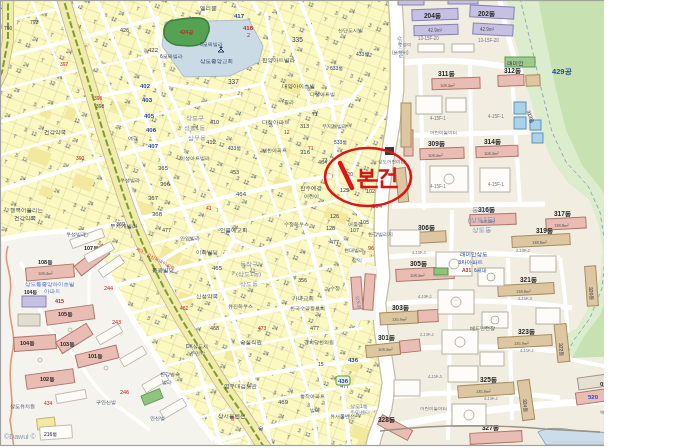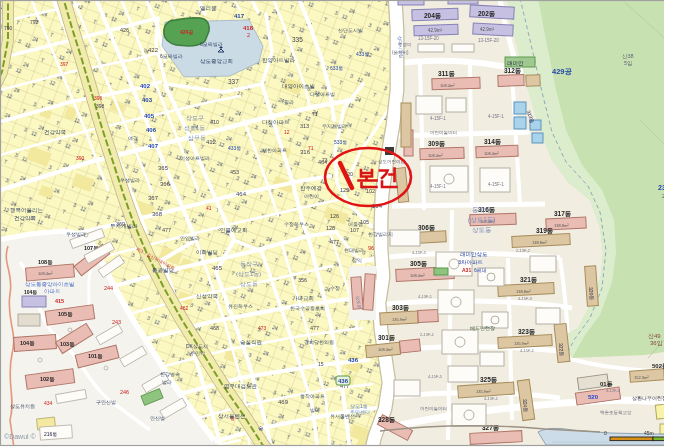--- a/index.html
+++ b/index.html
@@ -1,14 +1,14 @@
 <!DOCTYPE html>
 <html><head><meta charset="utf-8"><style>
 html,body{margin:0;padding:0;background:#fff;}
-#map{width:664px;height:448px;position:relative;overflow:hidden;}
+#map{width:604px;height:448px;position:relative;overflow:hidden;}
 </style></head><body>
 <div id="map"><svg width="700" height="448" viewBox="0 0 700 448" font-family="Liberation Sans, sans-serif">
 <defs>
 <pattern id="pg" width="14" height="11" patternUnits="userSpaceOnUse" patternTransform="rotate(20)">
           <path d="M0,0H14 M0,0V11" stroke="#c3b97c" stroke-width="0.6" fill="none"></path>
         </pattern>
 <pattern id="pn" width="36" height="27" patternUnits="userSpaceOnUse" patternTransform="rotate(20)">
           <text x="3" y="8" font-size="5" fill="#3a4766">12</text>
           <text x="23" y="17" font-size="5" fill="#3a4766">7</text>
           <text x="8" y="27" font-size="5" fill="#3a4766">24</text>

